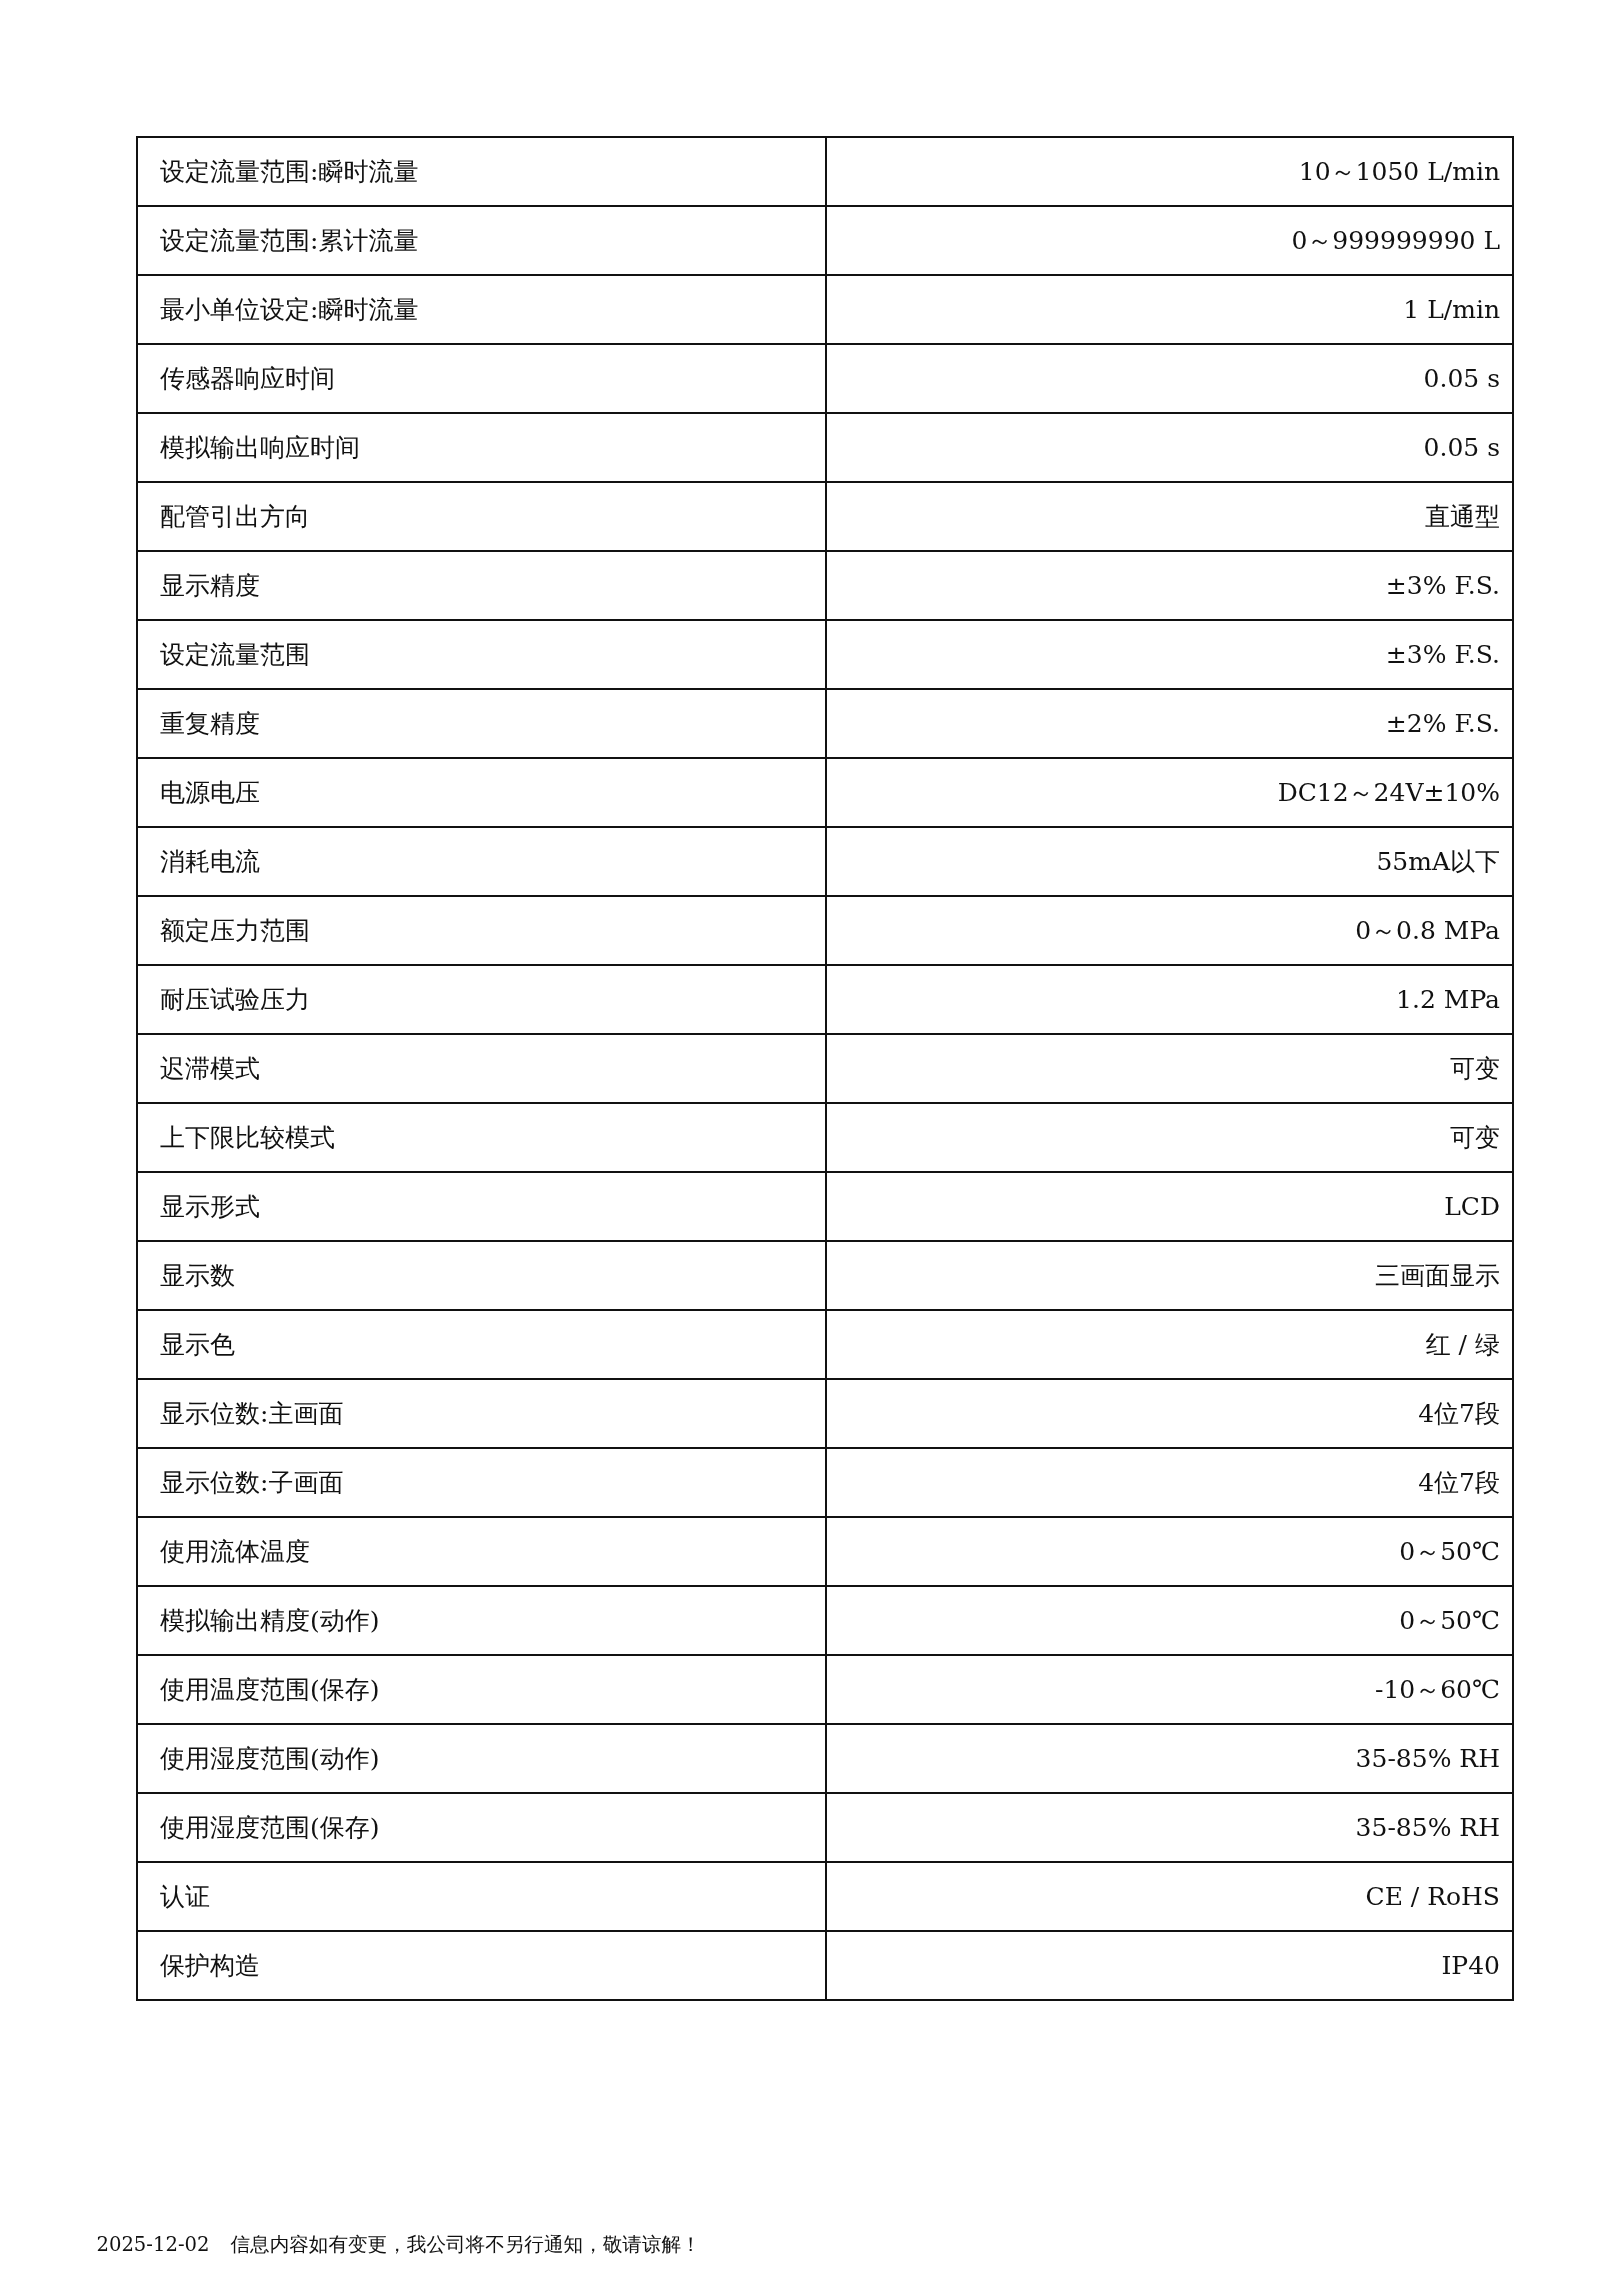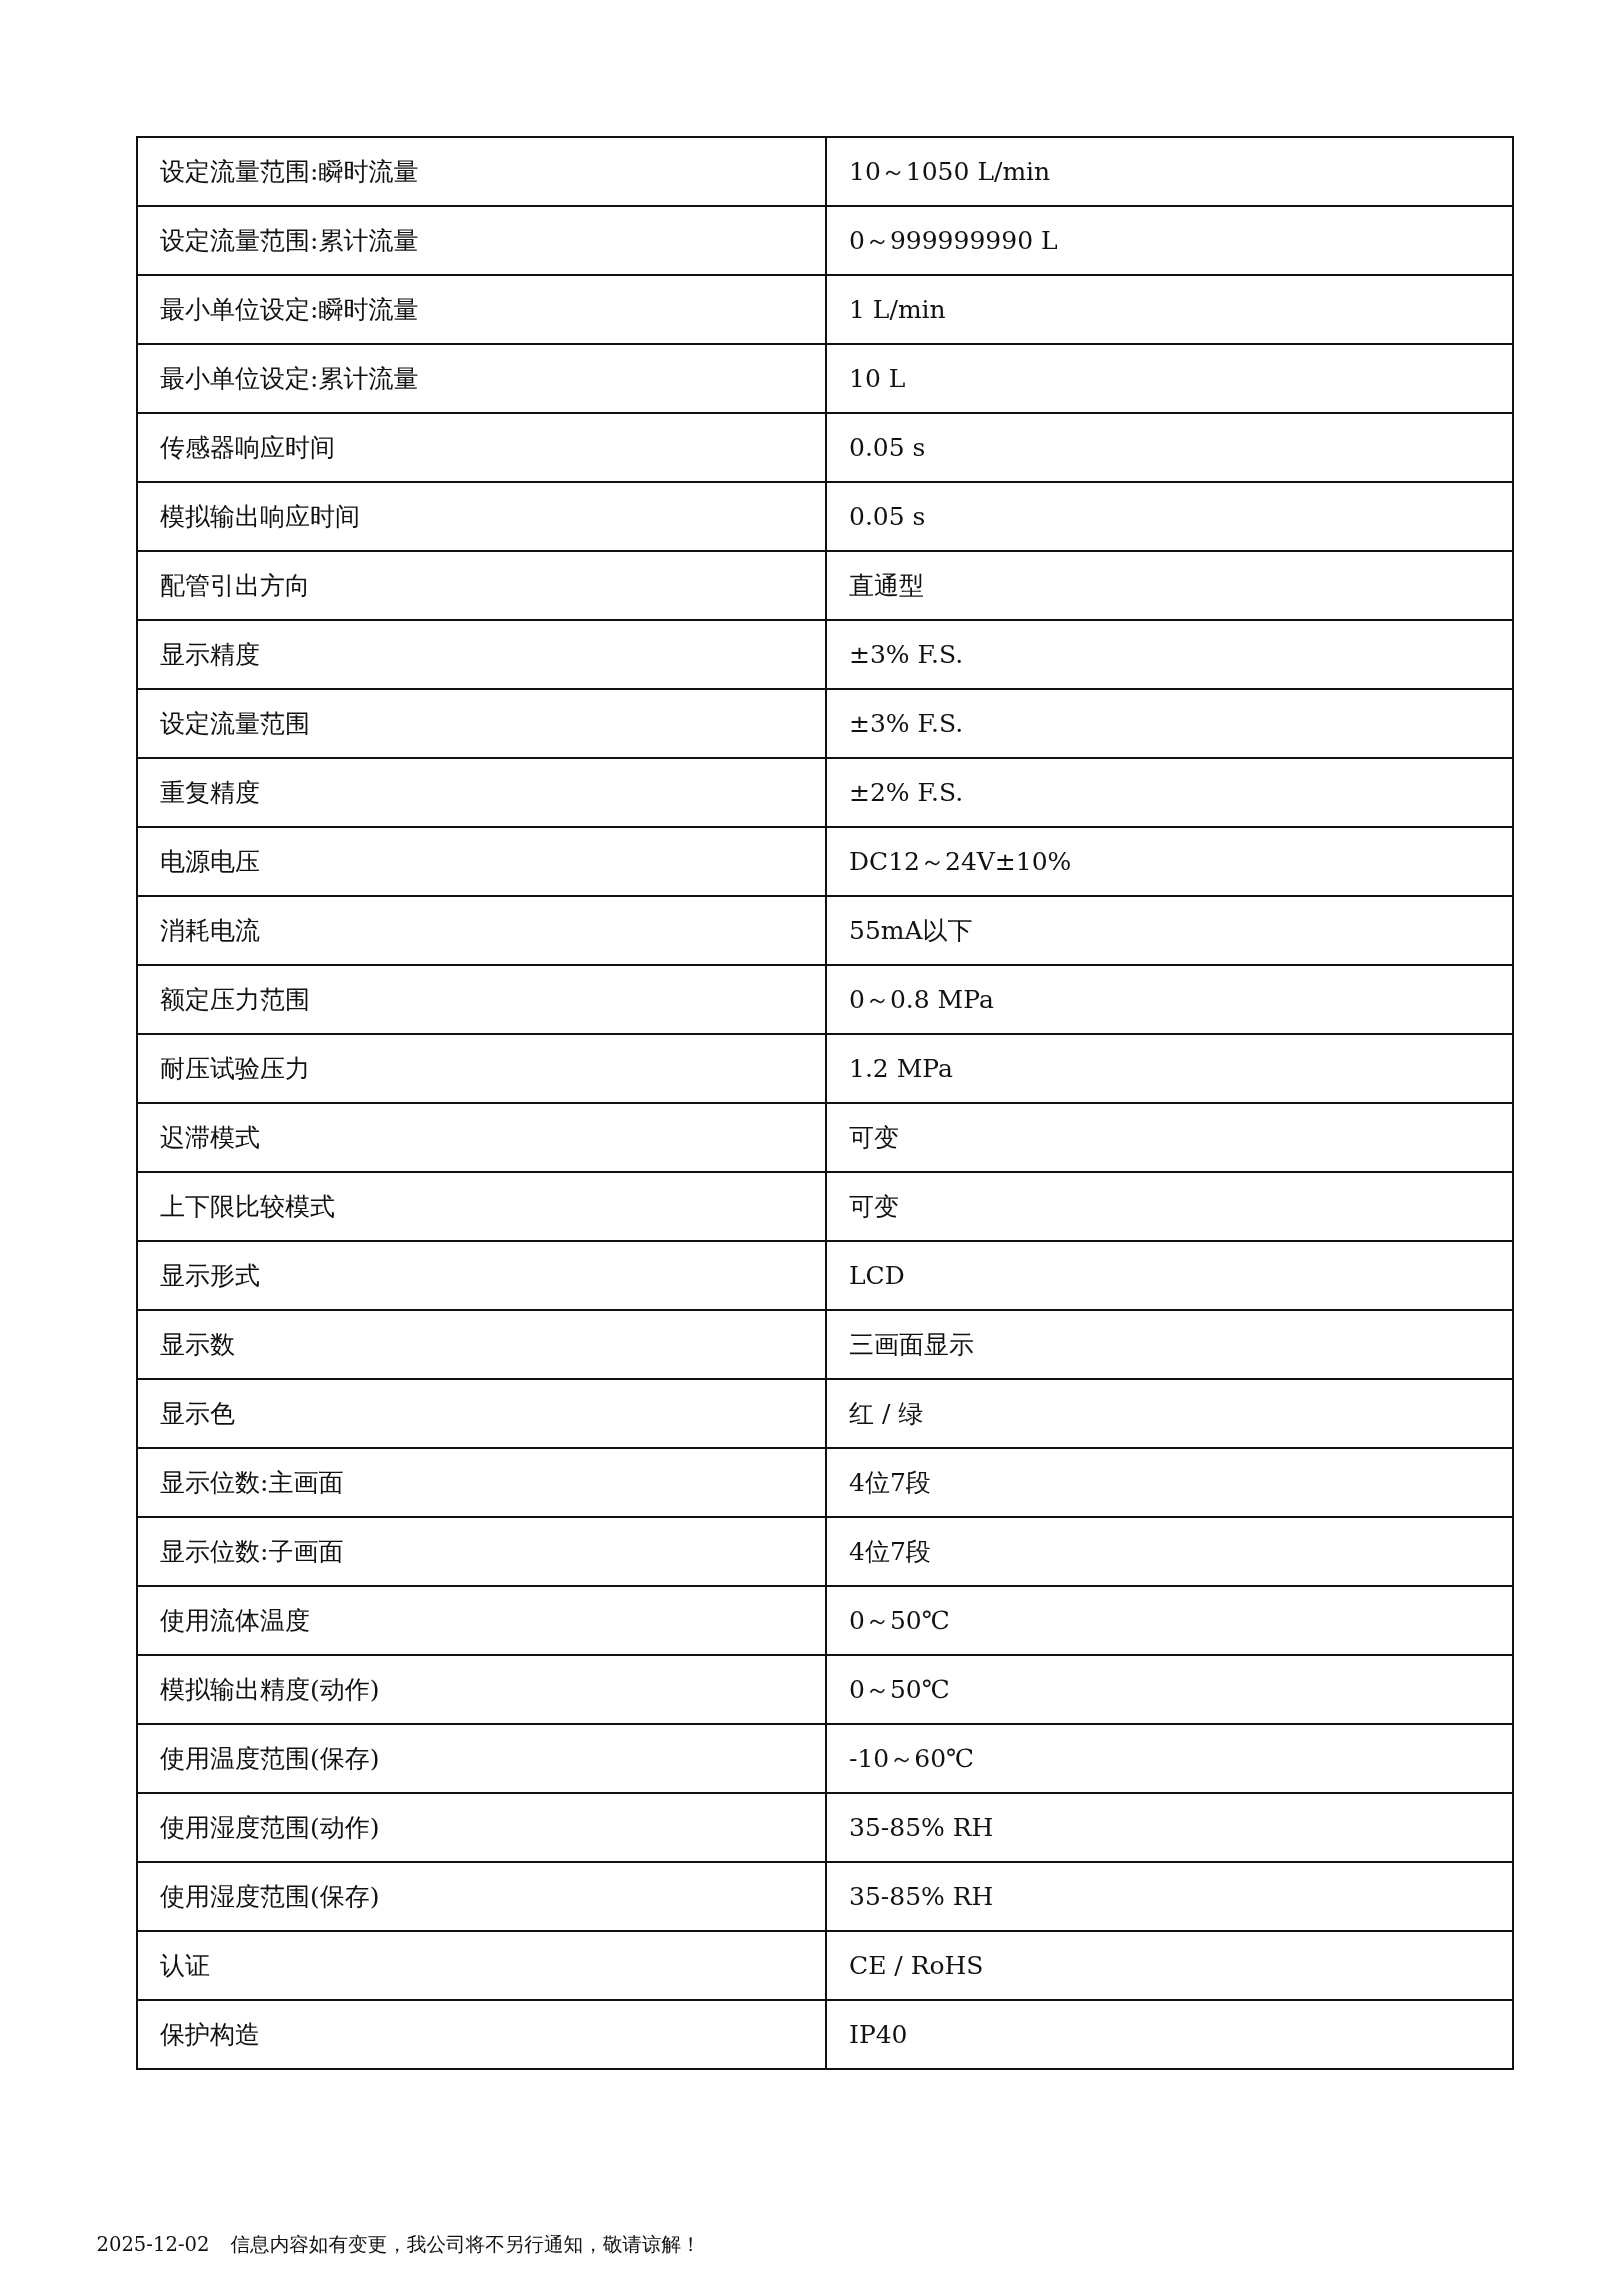--- a/index.html
+++ b/index.html
@@ -3,45 +3,41 @@
 <meta charset="utf-8">
 <style>
   html, body { margin: 0; padding: 0; background: #ffffff; }
   body { width: 1622px; height: 2295px; position: relative; overflow: hidden;
          font-family: "DejaVu Serif", "Liberation Serif", serif; color: #111; }
   .spec-table { position: absolute; left: 136px; top: 136px; width: 1350px;
                 border-collapse: collapse; table-layout: fixed; }
   .spec-table td { border: 2px solid #111; height: 67px; padding: 0 12px 0 22px;
                    font-size: 25px; vertical-align: middle; white-space: nowrap; }
   .spec-table td.label { width: 653px; }
-  .spec-table td.value { width: 651px; }
+  .spec-table td.value { width: 651px; text-align: right; }
   .footer { position: absolute; left: 84px; top: 2208px; font-size: 19.6px;
             white-space: pre; }
   .footer .date { margin-right: 21px; margin-top: 29px; }
 </style>
 </head>
 <body>
 
 <table class="spec-table">
   <tbody id="spec-body">
       <tr>
         <td class="label">设定流量范围:瞬时流量</td>
         <td class="value">10～1050 L/min</td>
       </tr>
       <tr>
         <td class="label">设定流量范围:累计流量</td>
         <td class="value">0～999999990 L</td>
       </tr>
       <tr>
         <td class="label">最小单位设定:瞬时流量</td>
         <td class="value">1 L/min</td>
-      </tr>
-      <tr>
-        <td class="label">最小单位设定:累计流量</td>
-        <td class="value">10 L</td>
       </tr>
       <tr>
         <td class="label">传感器响应时间</td>
         <td class="value">0.05 s</td>
       </tr>
       <tr>
         <td class="label">模拟输出响应时间</td>
         <td class="value">0.05 s</td>
       </tr>
       <tr>

